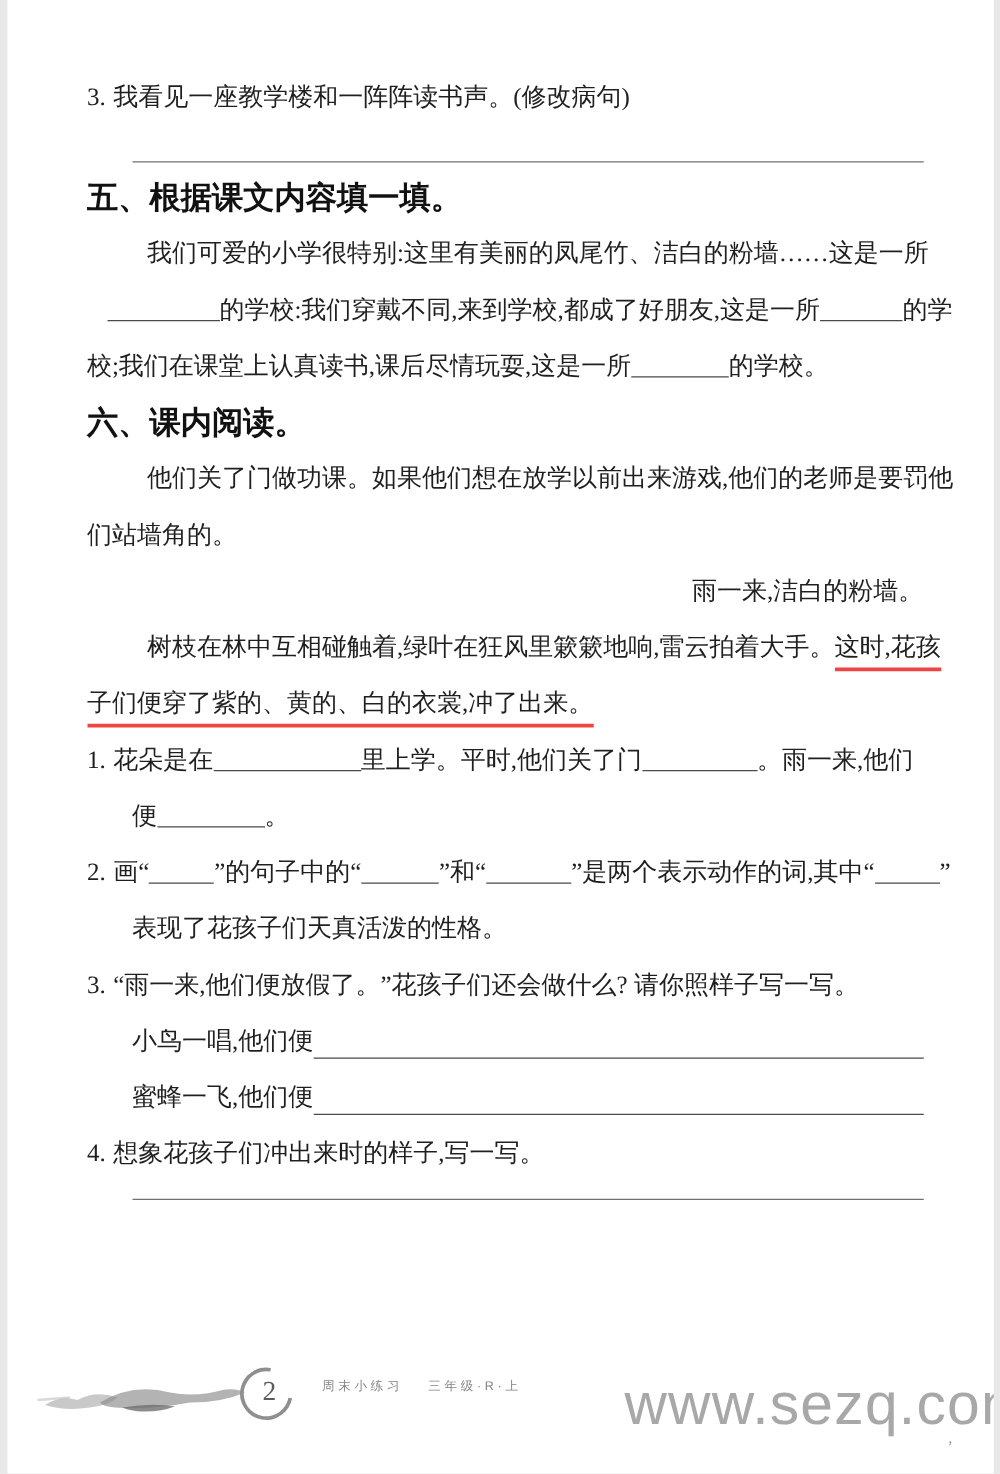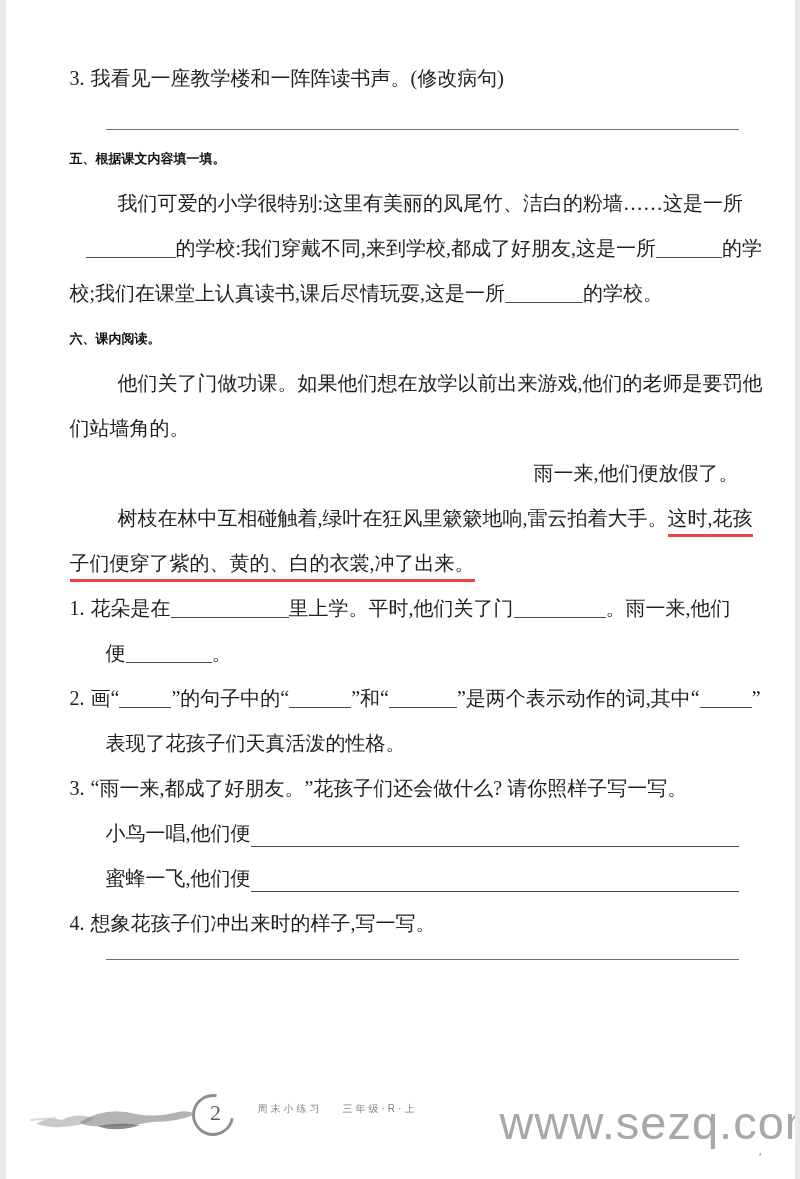--- a/index.html
+++ b/index.html
@@ -7,21 +7,21 @@
     position:relative;
     width:789px;height:1179px;
     margin:0 auto;
     background:#ffffff;
     font-family:"Liberation Serif","DejaVu Serif",serif;
     color:#1f1f1f;
     overflow:hidden;
   }
   .content{padding:56px 56px 0 64px;}
   .line{height:45px;line-height:45px;font-size:20px;white-space:nowrap;}
-  .heading{font-family:"Liberation Sans","DejaVu Sans",sans-serif;font-weight:bold;font-size:13px;color:#111;}
+  .heading{font-family:"Liberation Sans","DejaVu Sans",sans-serif;font-weight:bold;font-size:25px;color:#111;}
   .indent1{padding-left:48px;text-align:right;}           
   .q-cont{padding-left:36px;}            
   .half-cont{padding-left:16px;}         
   .q-num{margin-right:6px;}
   .blank{
     display:inline-block;
     border-bottom:1px solid #4a4a4a;
     height:20px;
     vertical-align:-3px;
   }
@@ -78,42 +78,42 @@
       <span class="blank" style="width:90px"></span><span>的学校:我们穿戴不同,来到学校,都成了好朋友,这是一所</span><span class="blank" style="width:66px"></span><span>的学</span>
     </div>
     <div class="line">
       <span>校;我们在课堂上认真读书,课后尽情玩耍,这是一所</span><span class="blank" style="width:78px"></span><span>的学校。</span>
     </div>
 
     <div class="line heading">六、课内阅读。</div>
 
     <div class="line indent1">他们关了门做功课。如果他们想在放学以前出来游戏,他们的老师是要罚他</div>
     <div class="line">们站墙角的。</div>
-    <div class="line indent1">雨一来,他们便放假了。</div>
+    <div class="line indent1">雨一来,洁白的粉墙。</div>
     <div class="line indent1">
       <span>树枝在林中互相碰触着,绿叶在狂风里簌簌地响,雷云拍着大手。</span><span class="u">这时,花孩</span>
     </div>
     <div class="line">
       <span class="u">子们便穿了紫的、黄的、白的衣裳,冲了出来。</span>
     </div>
 
     <div class="line">
       <span class="q-num">1.</span><span>花朵是在</span><span class="blank" style="width:118px"></span><span>里上学。平时,他们关了门</span><span class="blank" style="width:92px"></span><span>。雨一来,他们</span>
     </div>
     <div class="line q-cont">
       <span>便</span><span class="blank" style="width:86px"></span><span>。</span>
     </div>
 
     <div class="line">
       <span class="q-num">2.</span><span>画“</span><span class="blank" style="width:52px"></span><span>”的句子中的“</span><span class="blank" style="width:62px"></span><span>”和“</span><span class="blank" style="width:68px"></span><span>”是两个表示动作的词,其中“</span><span class="blank" style="width:52px"></span><span>”</span>
     </div>
     <div class="line q-cont">表现了花孩子们天真活泼的性格。</div>
 
     <div class="line">
-      <span class="q-num">3.</span><span>“雨一来,都成了好朋友。”花孩子们还会做什么? 请你照样子写一写。</span>
+      <span class="q-num">3.</span><span>“雨一来,他们便放假了。”花孩子们还会做什么? 请你照样子写一写。</span>
     </div>
     <div class="line q-cont line-flex">
       <span>小鸟一唱,他们便</span>
       <span class="fill-rest"></span>
     </div>
     <div class="line q-cont line-flex">
       <span>蜜蜂一飞,他们便</span>
       <span class="fill-rest"></span>
     </div>
 

